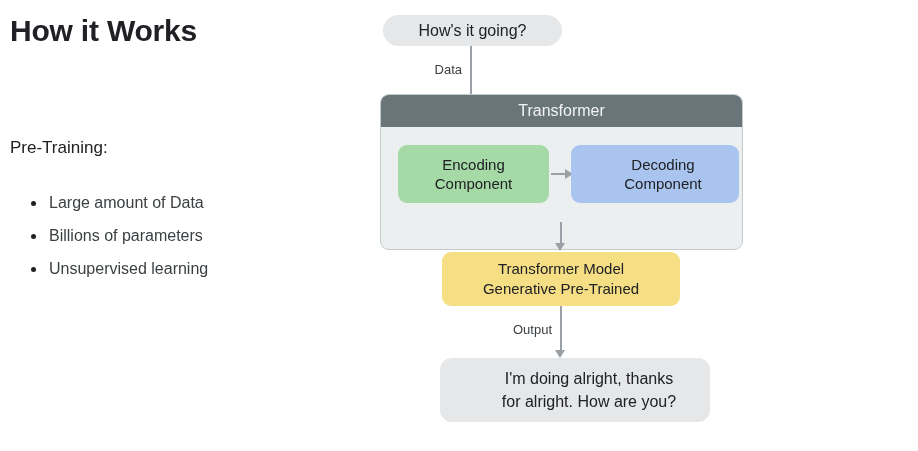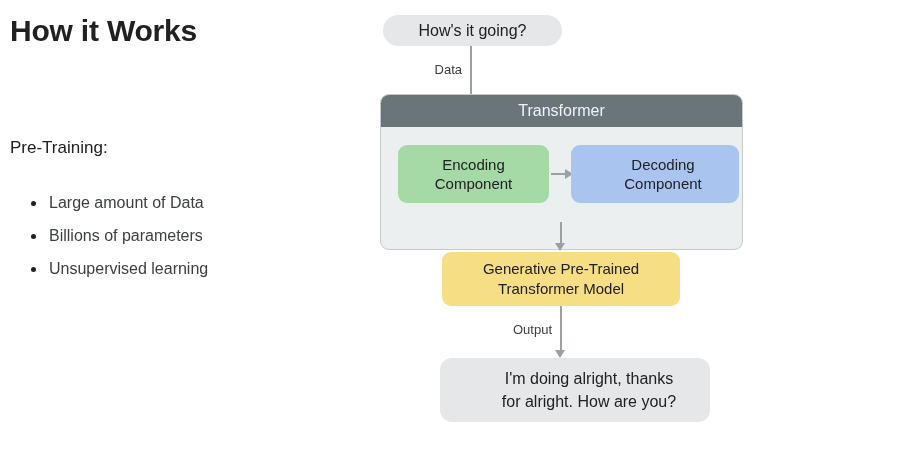--- a/index.html
+++ b/index.html
@@ -285,22 +285,22 @@
     <div id="decoding-box">
       <span>Decoding</span>
       <span>Component</span>
     </div>
   </div>
 
   <div class="connector-line" style="left:560px; top:222px; height:22px;"></div>
   <div class="connector-head" style="left:555px; top:243px;"></div>
 
   <div id="gpt-box">
+    <span>Transformer Model</span>
     <span>Generative Pre-Trained</span>
-    <span>Transformer Model</span>
   </div>
 
   <div class="connector-line" style="left:560px; top:306px; height:45px;"></div>
   <div class="connector-head" style="left:555px; top:350px;"></div>
   <div class="edge-label" style="left:492px; top:322px; width:60px;">Output</div>
 
   <div id="output-bubble">
     <span>I'm doing alright, thanks</span>
     <span>for alright. How are you?</span>
   </div>

